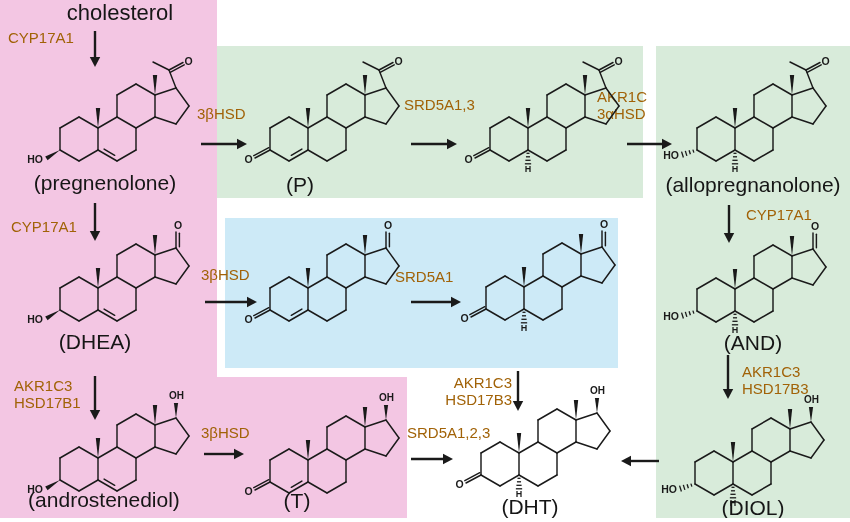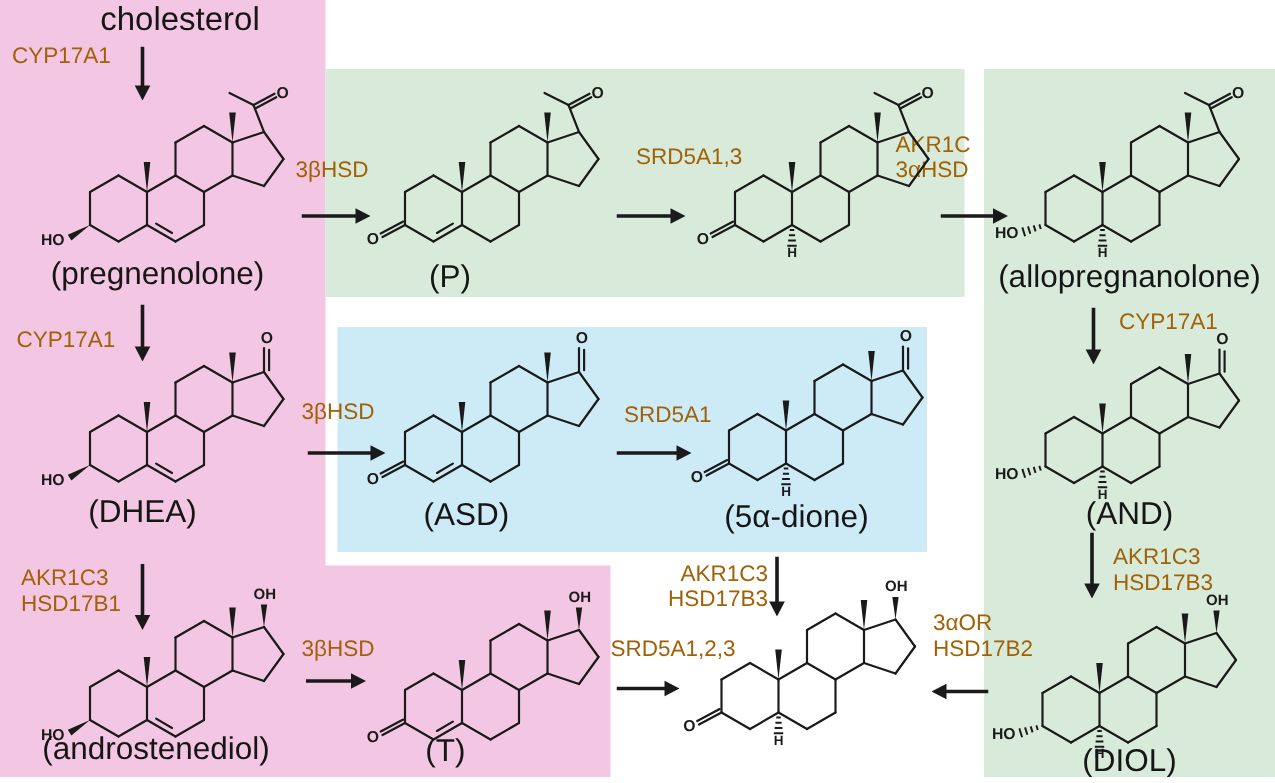--- a/index.html
+++ b/index.html
@@ -28,35 +28,33 @@
   <div class="bg bg-pink-left" style="background-color: rgb(243, 198, 227);"></div>
   <div class="bg bg-pink-bottom" style="background-color: rgb(243, 198, 227);"></div>
   <div class="bg bg-green-top" style="background-color: rgb(216, 235, 218);"></div>
   <div class="bg bg-blue" style="background-color: rgb(205, 234, 247);"></div>
   <div class="bg bg-green-right" style="background-color: rgb(216, 235, 218);"></div>
 
   <div class="title">cholesterol</div>
 
   <div class="enzyme" style="left:8px;top:29px">CYP17A1</div>
   <div class="enzyme" style="left:197px;top:105px">3βHSD</div>
-  <div class="enzyme" style="left:424px;top:96px">SRD5A1,3</div>
+  <div class="enzyme" style="left:404px;top:96px">SRD5A1,3</div>
   <div class="enzyme" style="left:597px;top:88px">AKR1C
 3αHSD</div>
   <div class="enzyme" style="left:11px;top:218px">CYP17A1</div>
   <div class="enzyme" style="left:201px;top:266px">3βHSD</div>
-  <div class="enzyme" style="left:416px;top:268px">SRD5A1</div>
+  <div class="enzyme" style="left:395px;top:268px">SRD5A1</div>
   <div class="enzyme" style="left:746px;top:206px">CYP17A1</div>
   <div class="enzyme" style="left:14px;top:377px">AKR1C3
 HSD17B1</div>
   <div class="enzyme" style="left:201px;top:424px">3βHSD</div>
   <div class="enzyme" style="left:407px;top:424px">SRD5A1,2,3</div>
   <div class="enzyme align-right" style="left:432px;top:374px;width:80px">AKR1C3
 HSD17B3</div>
-  <div class="enzyme" style="left:622px;top:407px">3αOR
-HSD17B2</div>
   <div class="enzyme" style="left:742px;top:363px">AKR1C3
 HSD17B3</div>
 
   <div class="slot" style="left:19px;top:53px">
       <svg viewBox="-30 -6 188 127" width="188" height="127">
         <line x1="30" y1="58" x2="49" y2="69" stroke="#1A1A1A" stroke-width="1.45" stroke-linecap="round"></line>
         <line x1="49" y1="69" x2="49" y2="91" stroke="#1A1A1A" stroke-width="1.45" stroke-linecap="round"></line>
         <line x1="49" y1="91" x2="30" y2="102" stroke="#1A1A1A" stroke-width="1.45" stroke-linecap="round"></line>
         <line x1="30" y1="102" x2="11" y2="91" stroke="#1A1A1A" stroke-width="1.45" stroke-linecap="round"></line>
         <line x1="11" y1="91" x2="11" y2="69" stroke="#1A1A1A" stroke-width="1.45" stroke-linecap="round"></line>
@@ -478,25 +476,24 @@
         <text x="-7" y="99.5" font-size="10.5" text-anchor="end" fill="#1A1A1A" font-weight="700" font-family="&quot;Liberation Sans&quot;, sans-serif">HO</text>
         <text x="49" y="112.5" font-size="9" text-anchor="middle" fill="#1A1A1A" font-weight="700" font-family="&quot;Liberation Sans&quot;, sans-serif">H</text>
         <text x="127.5" y="10" font-size="10" text-anchor="middle" fill="#1A1A1A" font-weight="700" font-family="&quot;Liberation Sans&quot;, sans-serif">OH</text>
       </svg>
     </div>
 
   <div class="compound-label" style="left:-5px;top:171px">(pregnenolone)</div>
   <div class="compound-label" style="left:190px;top:173px">(P)</div>
   <div class="compound-label" style="left:643px;top:173px">(allopregnanolone)</div>
   <div class="compound-label" style="left:-15px;top:330px">(DHEA)</div>
-  <div class="compound-label" style="left:201px;top:332px">(ASD)</div>
-  <div class="compound-label" style="left:421px;top:333px">(5α-dione)</div>
   <div class="compound-label" style="left:643px;top:331px">(AND)</div>
   <div class="compound-label" style="left:-6px;top:488px">(androstenediol)</div>
   <div class="compound-label" style="left:187px;top:489px">(T)</div>
+  <div class="compound-label" style="left:420px;top:495px">(DHT)</div>
   <div class="compound-label" style="left:643px;top:496px">(DIOL)</div>
 
   <div id="arrow-layer">
       <svg viewBox="0 0 14 36" width="14" height="36" class="arrow" style="left: 88px; top: 31px;">
         <line x1="7" y1="0" x2="7" y2="27" stroke="#1A1A1A" stroke-width="2.4"></line>
         <polygon points="1.8,26 7,36 12.2,26" fill="#1A1A1A"></polygon>
       </svg>
       <svg viewBox="0 0 46 14" width="46" height="14" class="arrow" style="left: 201px; top: 137px;">
         <line x1="0" y1="7" x2="37" y2="7" stroke="#1A1A1A" stroke-width="2.4"></line>
         <polygon points="36,1.8 46,7 36,12.2" fill="#1A1A1A"></polygon>

